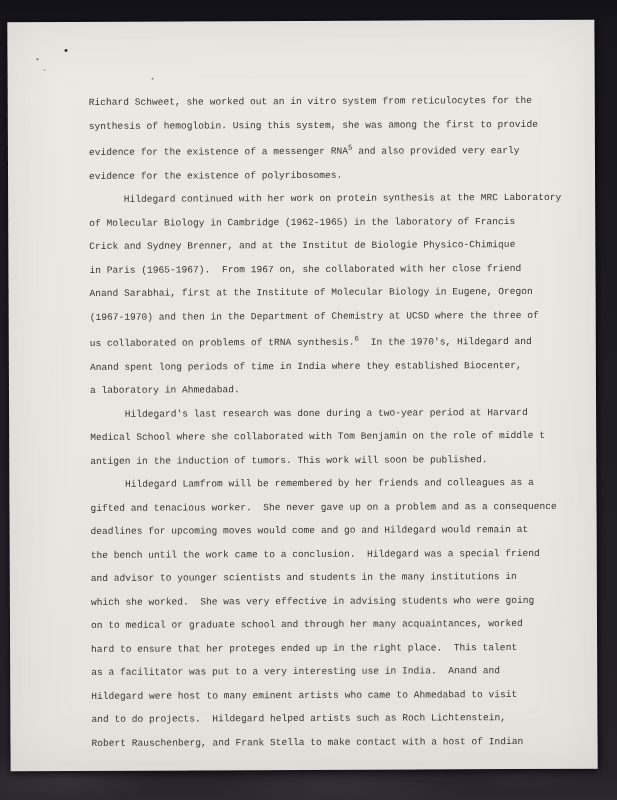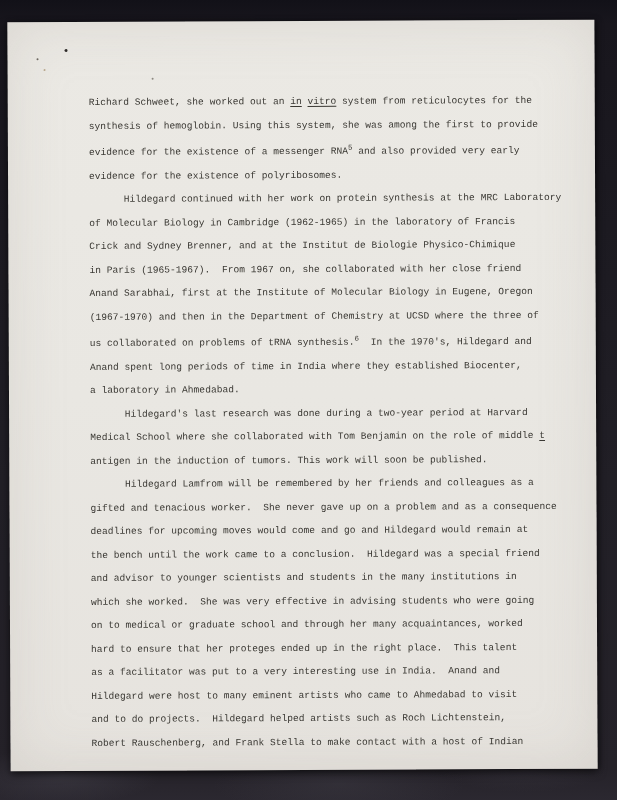--- a/index.html
+++ b/index.html
@@ -40,21 +40,20 @@
     top: 69px;
     right: 30px;
     color: #3a3833;
     font-size: 9.6px;
     line-height: 23.5px;
     letter-spacing: 0;
     white-space: pre;
   }
   .line { white-space: pre; }
   .u {
-    text-decoration: underline;
     text-underline-offset: 2px;
   }
   .sup {
     font-size: 7.5px;
     vertical-align: 4px;
   }
   .speck {
     position: absolute;
     border-radius: 50%;
   }

